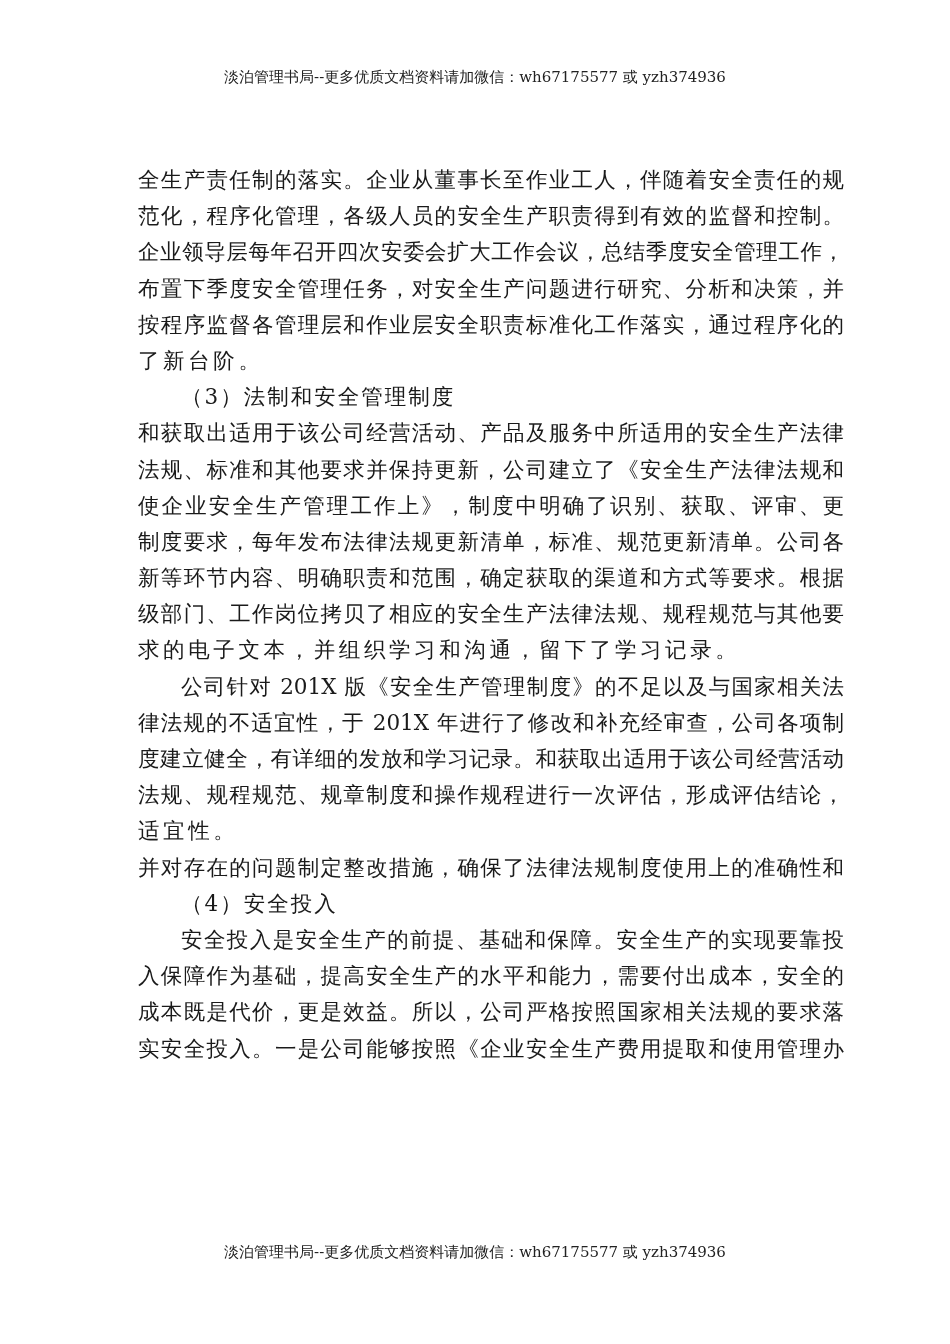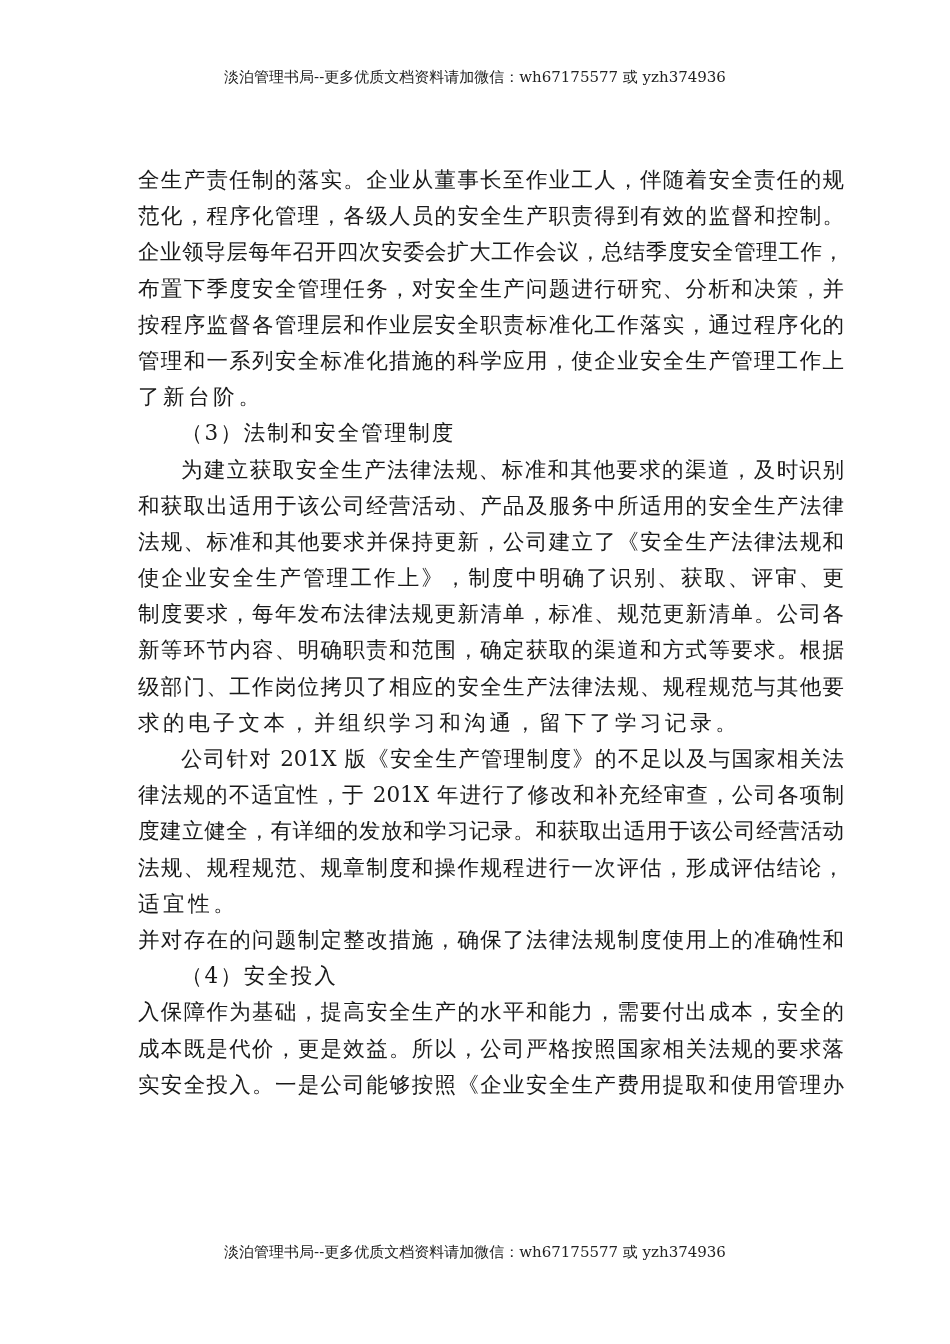--- a/index.html
+++ b/index.html
@@ -30,41 +30,40 @@
 <body>
 
 <div class="header">淡泊管理书局--更多优质文档资料请加微信：wh67175577 或 yzh374936</div>
 
 <div class="content">
   <div class="line justify">全生产责任制的落实。企业从董事长至作业工人，伴随着安全责任的规</div>
   <div class="line justify">范化，程序化管理，各级人员的安全生产职责得到有效的监督和控制。</div>
   <div class="line justify">企业领导层每年召开四次安委会扩大工作会议，总结季度安全管理工作，</div>
   <div class="line justify">布置下季度安全管理任务，对安全生产问题进行研究、分析和决策，并</div>
   <div class="line justify">按程序监督各管理层和作业层安全职责标准化工作落实，通过程序化的</div>
-  <div class="line justify">管理和一系列安全标准化措施的科学应用，使企业安全生产管理工作上</div>
   <div class="line">了新台阶。</div>
 
   <div class="line heading">（3）法制和安全管理制度</div>
 
-  <div class="line justify indent">为建立获取安全生产法律法规、标准和其他要求的渠道，及时识别</div>
   <div class="line justify">和获取出适用于该公司经营活动、产品及服务中所适用的安全生产法律</div>
   <div class="line justify">法规、标准和其他要求并保持更新，公司建立了《安全生产法律法规和</div>
   <div class="line justify">使企业安全生产管理工作上》，制度中明确了识别、获取、评审、更</div>
   <div class="line justify">制度要求，每年发布法律法规更新清单，标准、规范更新清单。公司各</div>
   <div class="line justify">新等环节内容、明确职责和范围，确定获取的渠道和方式等要求。根据</div>
   <div class="line justify">级部门、工作岗位拷贝了相应的安全生产法律法规、规程规范与其他要</div>
   <div class="line">求的电子文本，并组织学习和沟通，留下了学习记录。</div>
 
   <div class="line justify indent">公司针对 201X 版《安全生产管理制度》的不足以及与国家相关法</div>
   <div class="line justify">律法规的不适宜性，于 201X 年进行了修改和补充经审查，公司各项制</div>
   <div class="line justify">度建立健全，有详细的发放和学习记录。和获取出适用于该公司经营活动</div>
   <div class="line justify">法规、规程规范、规章制度和操作规程进行一次评估，形成评估结论，</div>
   <div class="line">适宜性。</div>
   <div class="line justify">并对存在的问题制定整改措施，确保了法律法规制度使用上的准确性和</div>
 
   <div class="line heading">（4）安全投入</div>
 
+  <div class="line justify indent">安全投入是安全生产的前提、基础和保障。安全生产的实现要靠投</div>
   <div class="line justify">入保障作为基础，提高安全生产的水平和能力，需要付出成本，安全的</div>
   <div class="line justify">成本既是代价，更是效益。所以，公司严格按照国家相关法规的要求落</div>
   <div class="line justify">实安全投入。一是公司能够按照《企业安全生产费用提取和使用管理办</div>
 </div>
 
 <div class="footer">淡泊管理书局--更多优质文档资料请加微信：wh67175577 或 yzh374936</div>
 
 </body></html>

